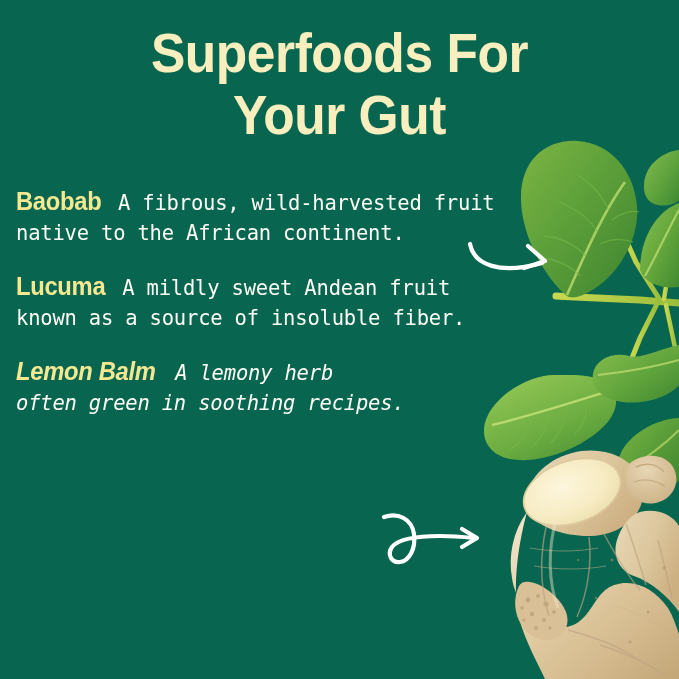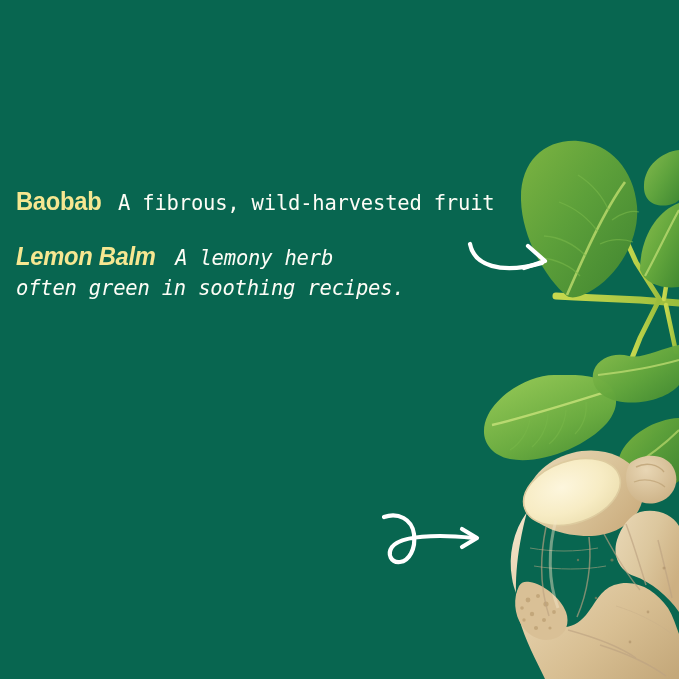--- a/index.html
+++ b/index.html
@@ -251,28 +251,37 @@
             <circle cx="664" cy="568" r="1.5"></circle>
           <circle cx="630" cy="642" r="1.4"></circle>
             <circle cx="578" cy="560" r="1.2"></circle>
         </g>
 
         <path d="M556 520 C548 548 548 582 558 608" stroke="#f3e6c8" stroke-width="3" fill="none" opacity="0.45"></path>
       </g>
     </svg>
   </div>
 
+  <div class="title-block">
+    <span class="title-line">Superfoods For</span>
+    <span class="title-line">Your Gut</span>
+  </div>
 
   <div class="entries">
 
 
     <div class="entry">
       <p><span class="headword">Baobab</span> <span>A fibrous, wild-harvested fruit</span></p>
+      <p>native to the African continent.</p>
     </div>
 
+    <div class="entry">
+      <p><span class="headword">Lucuma</span> <span>A mildly sweet Andean fruit</span></p>
+      <p>known as a source of insoluble fiber.</p>
+    </div>
 
 
     <div class="entry">
       <p><span class="headword">Lemon Balm</span> <span>A lemony herb</span></p>
       <p>often green in soothing recipes.</p>
     </div>
 
   </div>
 
   <div class="arrow" id="arrow-moringa">

